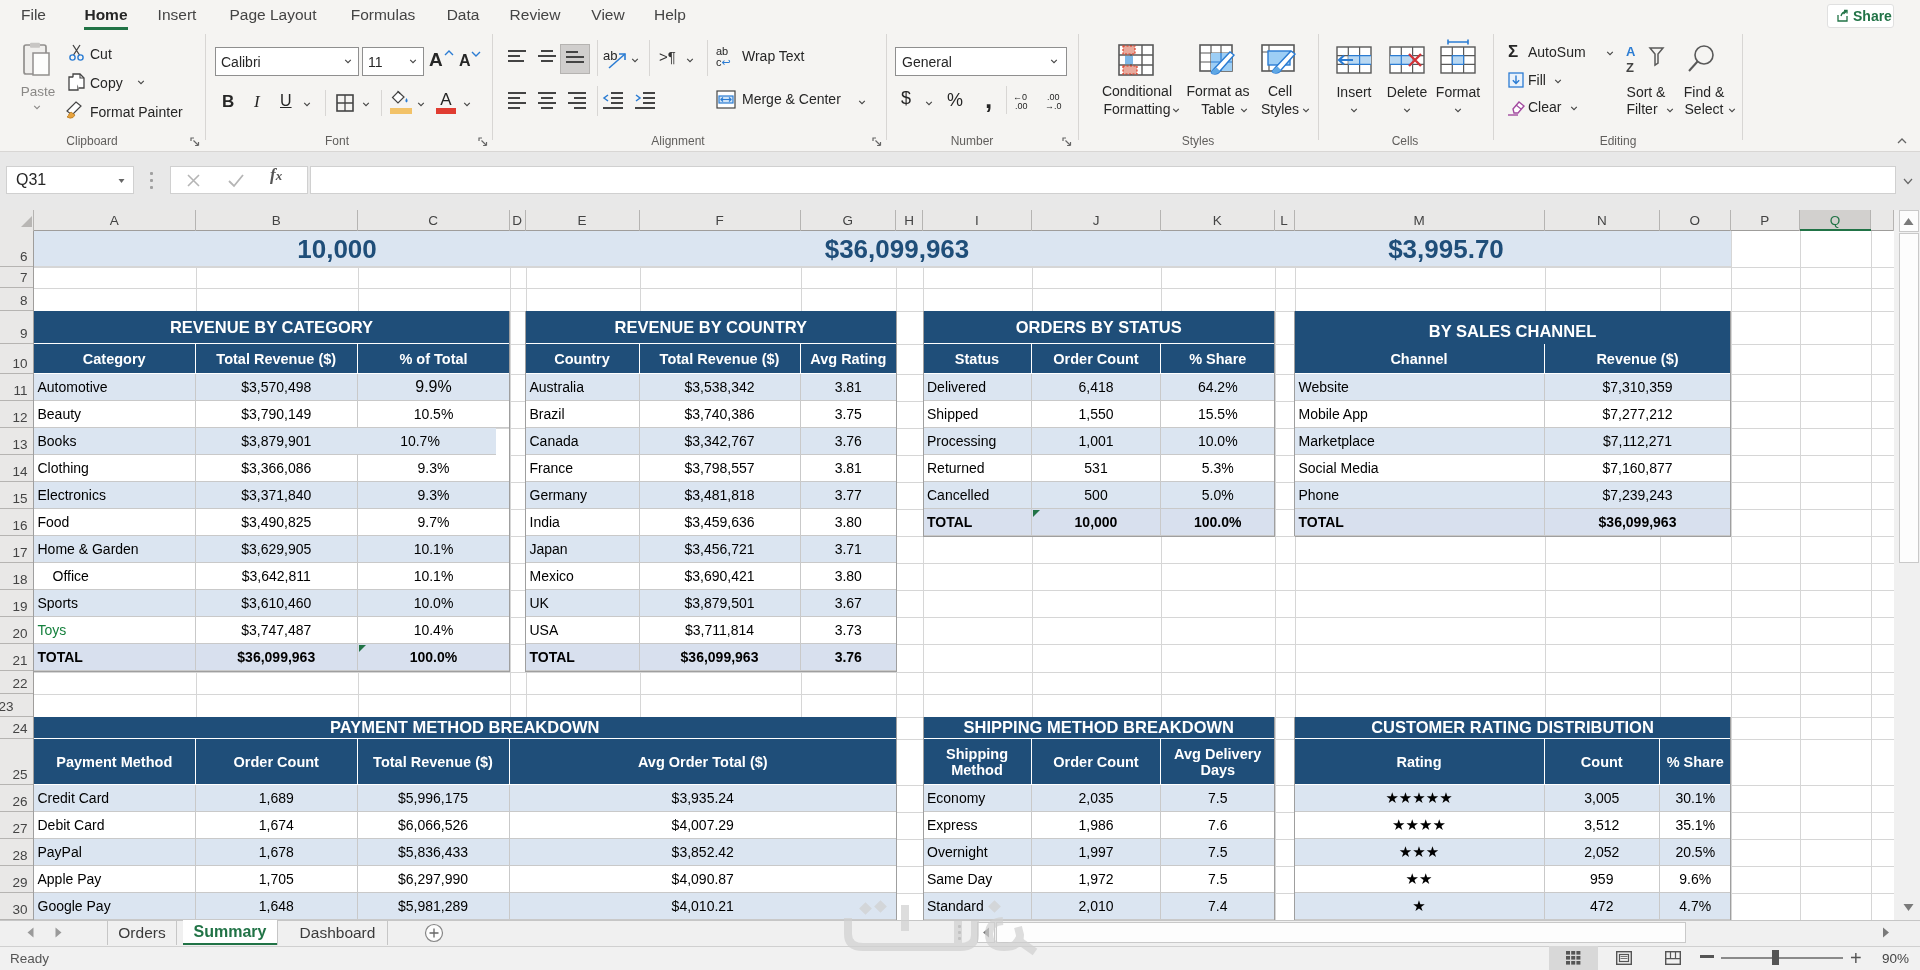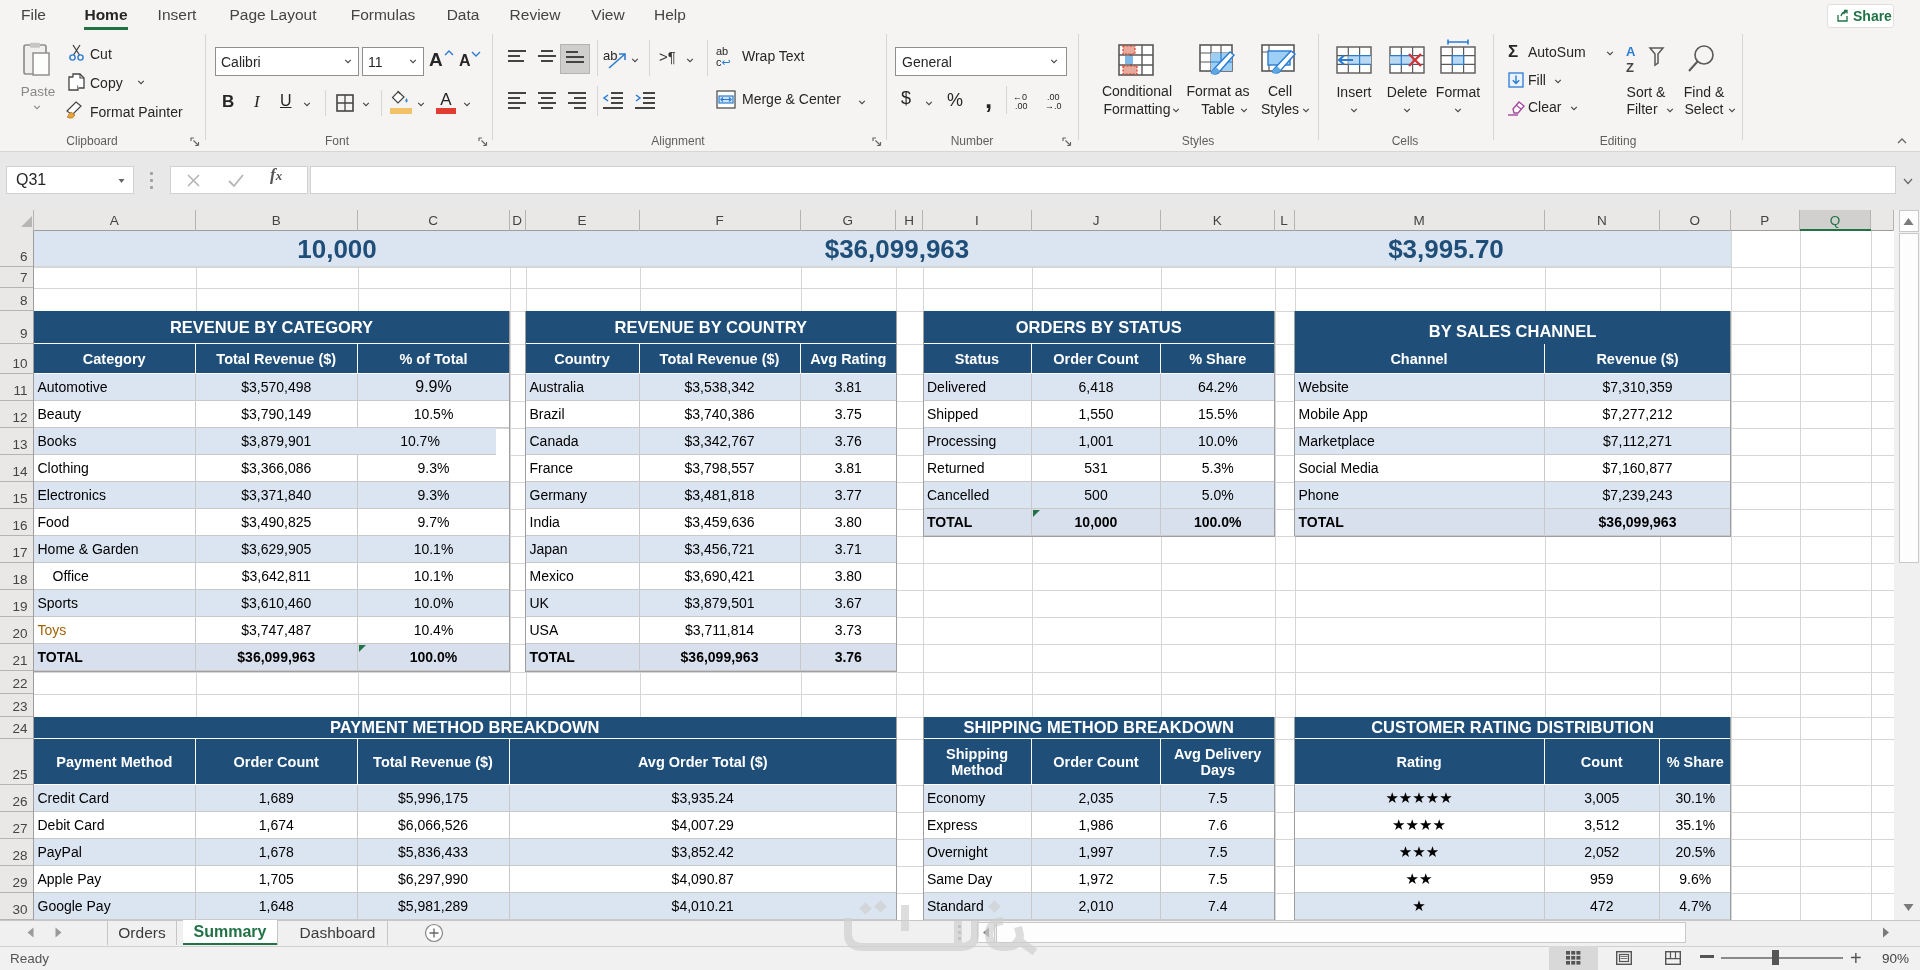--- a/index.html
+++ b/index.html
@@ -398,21 +398,21 @@
 <div style="left:0px;top:428px;width:32.5px;height:27.100000000000023px;color:#444;font-size:13.5px;display:flex;align-items:flex-end;justify-content:flex-end;padding-right:5px;padding-bottom:2px;border-bottom:1px solid #b6b4b2">13</div>
 <div style="left:0px;top:455.1px;width:32.5px;height:27.0px;color:#444;font-size:13.5px;display:flex;align-items:flex-end;justify-content:flex-end;padding-right:5px;padding-bottom:2px;border-bottom:1px solid #b6b4b2">14</div>
 <div style="left:0px;top:482.1px;width:32.5px;height:27.099999999999966px;color:#444;font-size:13.5px;display:flex;align-items:flex-end;justify-content:flex-end;padding-right:5px;padding-bottom:2px;border-bottom:1px solid #b6b4b2">15</div>
 <div style="left:0px;top:509.2px;width:32.5px;height:27.000000000000057px;color:#444;font-size:13.5px;display:flex;align-items:flex-end;justify-content:flex-end;padding-right:5px;padding-bottom:2px;border-bottom:1px solid #b6b4b2">16</div>
 <div style="left:0px;top:536.2px;width:32.5px;height:27.09999999999991px;color:#444;font-size:13.5px;display:flex;align-items:flex-end;justify-content:flex-end;padding-right:5px;padding-bottom:2px;border-bottom:1px solid #b6b4b2">17</div>
 <div style="left:0px;top:563.3px;width:32.5px;height:27.0px;color:#444;font-size:13.5px;display:flex;align-items:flex-end;justify-content:flex-end;padding-right:5px;padding-bottom:2px;border-bottom:1px solid #b6b4b2">18</div>
 <div style="left:0px;top:590.3px;width:32.5px;height:27.100000000000023px;color:#444;font-size:13.5px;display:flex;align-items:flex-end;justify-content:flex-end;padding-right:5px;padding-bottom:2px;border-bottom:1px solid #b6b4b2">19</div>
 <div style="left:0px;top:617.4px;width:32.5px;height:27.0px;color:#444;font-size:13.5px;display:flex;align-items:flex-end;justify-content:flex-end;padding-right:5px;padding-bottom:2px;border-bottom:1px solid #b6b4b2">20</div>
 <div style="left:0px;top:644.4px;width:32.5px;height:27.100000000000023px;color:#444;font-size:13.5px;display:flex;align-items:flex-end;justify-content:flex-end;padding-right:5px;padding-bottom:2px;border-bottom:1px solid #b6b4b2">21</div>
 <div style="left:0px;top:671.5px;width:32.5px;height:22.0px;color:#444;font-size:13.5px;display:flex;align-items:flex-end;justify-content:flex-end;padding-right:5px;padding-bottom:2px;border-bottom:1px solid #b6b4b2">22</div>
-<div style="left:0px;top:693.5px;width:32.5px;height:23.0px;color:#444;font-size:13.5px;display:flex;align-items:flex-end;justify-content:flex-end;padding-right:5px;padding-bottom:2px;border-bottom:1px solid #b6b4b2">23</div>
+<div style="left:0px;top:693.5px;width:32.5px;height:23.0px;color:#444;font-size:13.5px;display:flex;align-items:flex-end;justify-content:flex-end;padding-right:19px;padding-bottom:2px;border-bottom:1px solid #b6b4b2">23</div>
 <div style="left:0px;top:716.5px;width:32.5px;height:22.5px;color:#444;font-size:13.5px;display:flex;align-items:flex-end;justify-content:flex-end;padding-right:5px;padding-bottom:2px;border-bottom:1px solid #b6b4b2">24</div>
 <div style="left:0px;top:739px;width:32.5px;height:46px;color:#444;font-size:13.5px;display:flex;align-items:flex-end;justify-content:flex-end;padding-right:5px;padding-bottom:2px;border-bottom:1px solid #b6b4b2">25</div>
 <div style="left:0px;top:785px;width:32.5px;height:27.100000000000023px;color:#444;font-size:13.5px;display:flex;align-items:flex-end;justify-content:flex-end;padding-right:5px;padding-bottom:2px;border-bottom:1px solid #b6b4b2">26</div>
 <div style="left:0px;top:812.1px;width:32.5px;height:27.100000000000023px;color:#444;font-size:13.5px;display:flex;align-items:flex-end;justify-content:flex-end;padding-right:5px;padding-bottom:2px;border-bottom:1px solid #b6b4b2">27</div>
 <div style="left:0px;top:839.2px;width:32.5px;height:27.0px;color:#444;font-size:13.5px;display:flex;align-items:flex-end;justify-content:flex-end;padding-right:5px;padding-bottom:2px;border-bottom:1px solid #b6b4b2">28</div>
 <div style="left:0px;top:866.2px;width:32.5px;height:27.09999999999991px;color:#444;font-size:13.5px;display:flex;align-items:flex-end;justify-content:flex-end;padding-right:5px;padding-bottom:2px;border-bottom:1px solid #b6b4b2">29</div>
 <div style="left:0px;top:893.3px;width:32.5px;height:26.700000000000045px;color:#444;font-size:13.5px;display:flex;align-items:flex-end;justify-content:flex-end;padding-right:5px;padding-bottom:2px;border-bottom:1px solid #b6b4b2">30</div>
 <div style="left:33.5px;top:231px;width:1860.5px;height:689px;background:#fff"></div>
 <div style="left:196px;top:231px;width:1px;height:689px;background:#d6d6d6"></div>
 <div style="left:357.5px;top:231px;width:1px;height:689px;background:#d6d6d6"></div>
@@ -485,21 +485,21 @@
 <div style="left:357.5px;top:509.2px;width:152.0px;height:27.000000000000057px;background:#fff;color:#000;font-size:14px;display:flex;align-items:center;justify-content:center;border-bottom:1px solid #c9c9c9">9.7%</div>
 <div style="left:33.5px;top:536.2px;width:162.5px;height:27.09999999999991px;background:#dbe5f1;color:#000;font-size:14px;border-right:1px solid #c9c9c9;display:flex;align-items:center;justify-content:flex-start;padding-left:4px;border-bottom:1px solid #c9c9c9">Home &amp; Garden</div>
 <div style="left:196px;top:536.2px;width:161.5px;height:27.09999999999991px;background:#dbe5f1;color:#000;font-size:14px;border-right:1px solid #c9c9c9;display:flex;align-items:center;justify-content:center;border-bottom:1px solid #c9c9c9">$3,629,905</div>
 <div style="left:357.5px;top:536.2px;width:152.0px;height:27.09999999999991px;background:#dbe5f1;color:#000;font-size:14px;display:flex;align-items:center;justify-content:center;border-bottom:1px solid #c9c9c9">10.1%</div>
 <div style="left:33.5px;top:563.3px;width:162.5px;height:27.0px;background:#fff;color:#000;font-size:14px;border-right:1px solid #c9c9c9;display:flex;align-items:center;justify-content:flex-start;padding-left:19px;border-bottom:1px solid #c9c9c9">Office</div>
 <div style="left:196px;top:563.3px;width:161.5px;height:27.0px;background:#fff;color:#000;font-size:14px;border-right:1px solid #c9c9c9;display:flex;align-items:center;justify-content:center;border-bottom:1px solid #c9c9c9">$3,642,811</div>
 <div style="left:357.5px;top:563.3px;width:152.0px;height:27.0px;background:#fff;color:#000;font-size:14px;display:flex;align-items:center;justify-content:center;border-bottom:1px solid #c9c9c9">10.1%</div>
 <div style="left:33.5px;top:590.3px;width:162.5px;height:27.100000000000023px;background:#dbe5f1;color:#000;font-size:14px;border-right:1px solid #c9c9c9;display:flex;align-items:center;justify-content:flex-start;padding-left:4px;border-bottom:1px solid #c9c9c9">Sports</div>
 <div style="left:196px;top:590.3px;width:161.5px;height:27.100000000000023px;background:#dbe5f1;color:#000;font-size:14px;border-right:1px solid #c9c9c9;display:flex;align-items:center;justify-content:center;border-bottom:1px solid #c9c9c9">$3,610,460</div>
 <div style="left:357.5px;top:590.3px;width:152.0px;height:27.100000000000023px;background:#dbe5f1;color:#000;font-size:14px;display:flex;align-items:center;justify-content:center;border-bottom:1px solid #c9c9c9">10.0%</div>
-<div style="left:33.5px;top:617.4px;width:162.5px;height:27.0px;background:#fff;color:#a16207;font-size:14px;border-right:1px solid #c9c9c9;display:flex;align-items:center;justify-content:flex-start;padding-left:4px;border-bottom:1px solid #c9c9c9">Toys</div>
+<div style="left:33.5px;top:617.4px;width:162.5px;height:27.0px;background:#fff;color:#15803d;font-size:14px;border-right:1px solid #c9c9c9;display:flex;align-items:center;justify-content:flex-start;padding-left:4px;border-bottom:1px solid #c9c9c9">Toys</div>
 <div style="left:196px;top:617.4px;width:161.5px;height:27.0px;background:#fff;color:#000;font-size:14px;border-right:1px solid #c9c9c9;display:flex;align-items:center;justify-content:center;border-bottom:1px solid #c9c9c9">$3,747,487</div>
 <div style="left:357.5px;top:617.4px;width:152.0px;height:27.0px;background:#fff;color:#000;font-size:14px;display:flex;align-items:center;justify-content:center;border-bottom:1px solid #c9c9c9">10.4%</div>
 <div style="left:33.5px;top:644.4px;width:162.5px;height:27.100000000000023px;background:#d8e0ee;color:#000;font-size:14px;font-weight:bold;border-right:1px solid #c9c9c9;display:flex;align-items:center;justify-content:flex-start;padding-left:4px;border-bottom:1px solid #c9c9c9">TOTAL</div>
 <div style="left:196px;top:644.4px;width:161.5px;height:27.100000000000023px;background:#d8e0ee;color:#000;font-size:14px;font-weight:bold;border-right:1px solid #c9c9c9;display:flex;align-items:center;justify-content:center;border-bottom:1px solid #c9c9c9">$36,099,963</div>
 <div style="left:357.5px;top:644.4px;width:152.0px;height:27.100000000000023px;background:#d8e0ee;color:#000;font-size:14px;font-weight:bold;display:flex;align-items:center;justify-content:center;border-bottom:1px solid #c9c9c9">100.0%</div>
 <div style="left:33.0px;top:311px;width:0.8px;height:360.5px;background:#9f9f9f"></div>
 <div style="left:509.0px;top:311px;width:0.8px;height:360.5px;background:#9f9f9f"></div>
 <div style="left:33.5px;top:671.0px;width:476.0px;height:0.8px;background:#9f9f9f"></div>
 <svg style="left:358.5px;top:645.4px" width="7" height="7" viewBox="0 0 7 7">
     <path d="M0 0 H7 L0 7 z" fill="#217346"></path>

